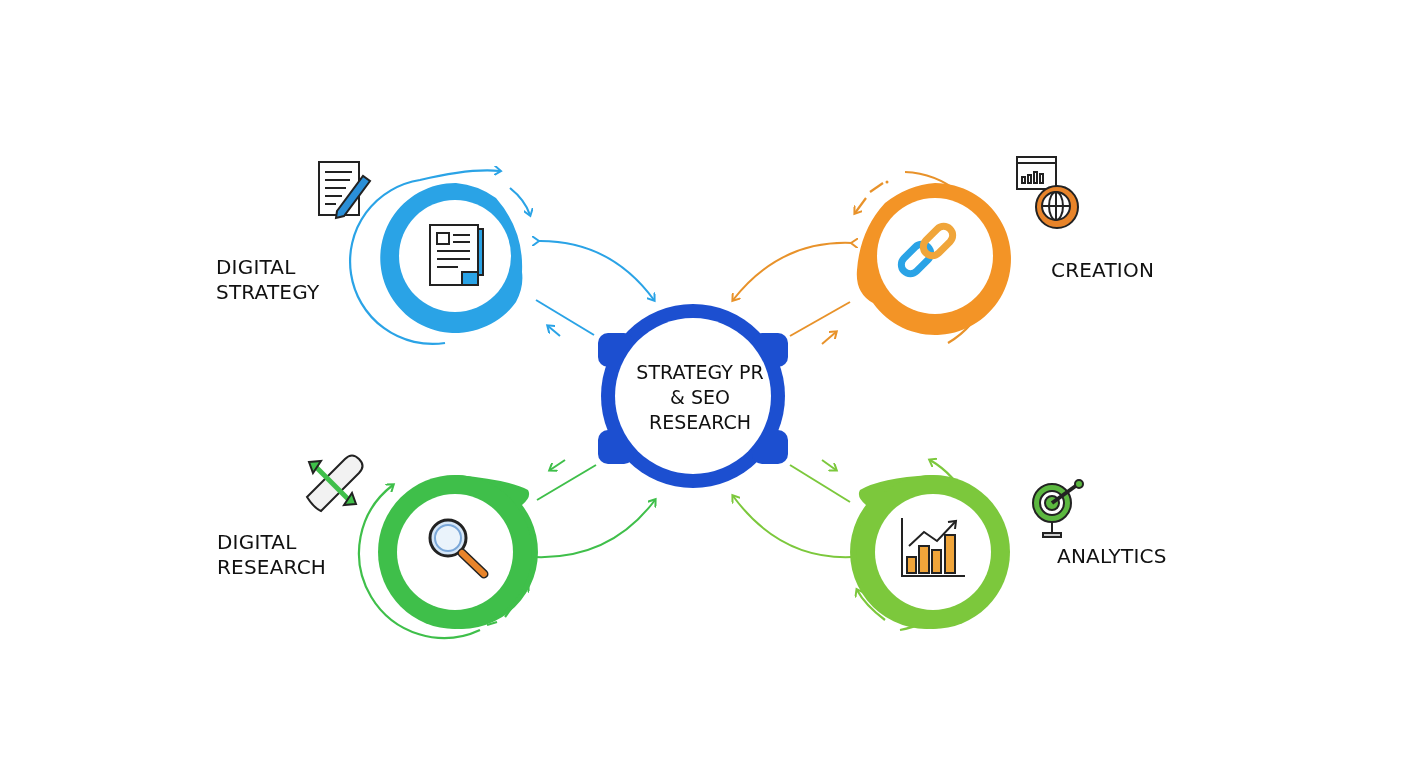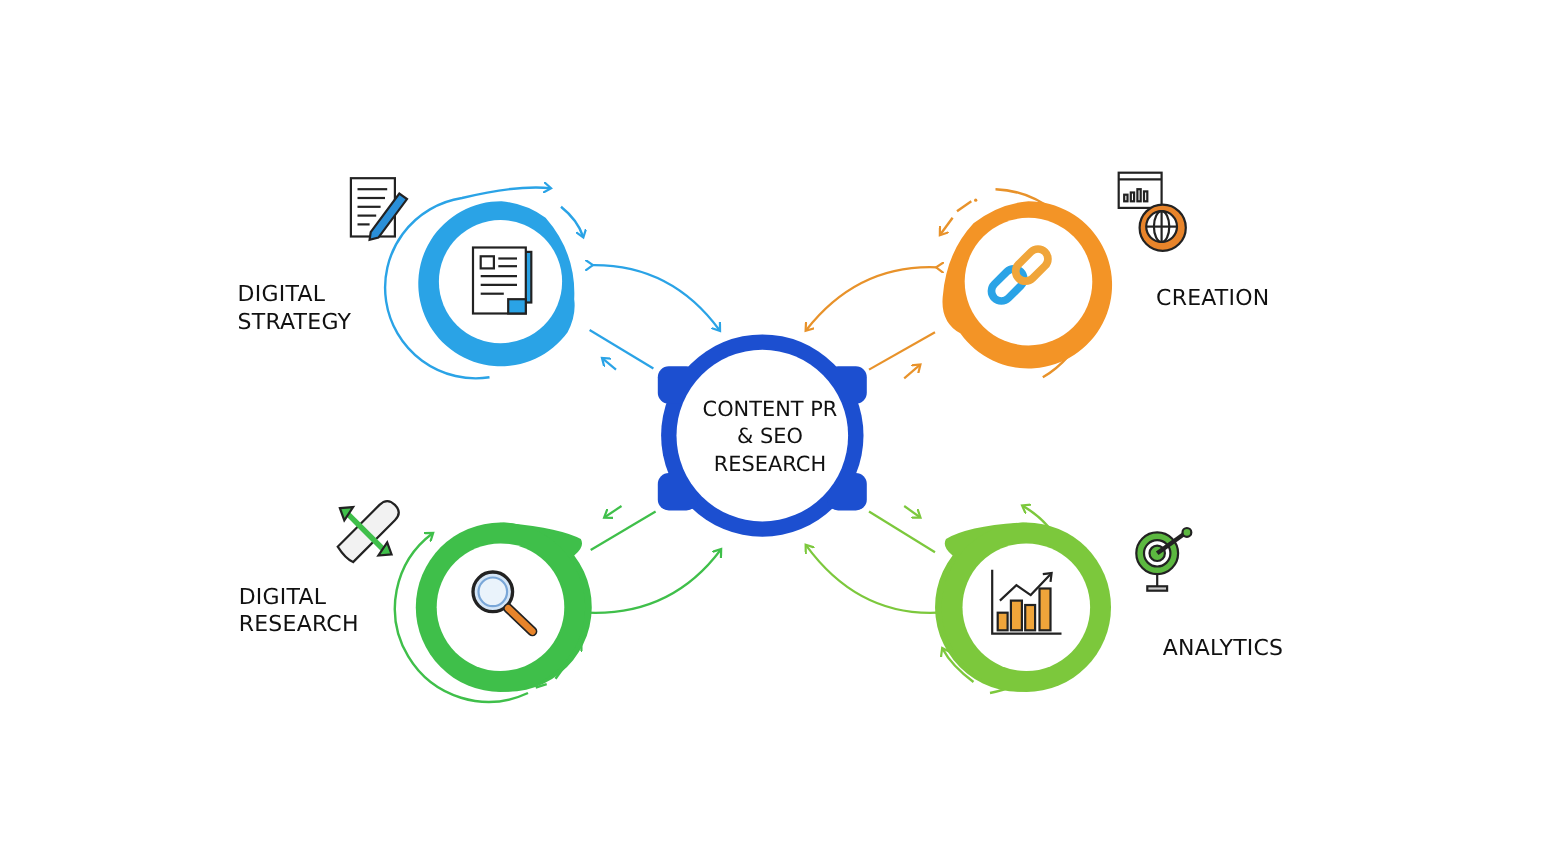--- a/index.html
+++ b/index.html
@@ -160,31 +160,31 @@
     <circle cx="1052" cy="503" r="12" fill="#fff"></circle>
     <circle cx="1052" cy="503" r="7" fill="#5cb840"></circle>
     <line x1="1052" y1="503" x2="1077" y2="485" stroke-width="4"></line>
     <circle cx="1079" cy="484" r="4" fill="#5cb840"></circle>
     <line x1="1052" y1="522" x2="1052" y2="533"></line>
     <rect x="1043" y="533" width="18" height="4" fill="#ccc"></rect>
   </g>
 </svg>
 
 <div class="center-text">
-  <div>CONTENT PR</div>
+  <div>STRATEGY PR</div>
   <div>&amp; SEO</div>
   <div>RESEARCH</div>
 </div>
 
 <div class="label" style="left:216px;top:255px;">
   <div>DIGITAL</div>
   <div>STRATEGY</div>
 </div>
 <div class="label" style="left:1051px;top:258px;">
   <div>CREATION</div>
 </div>
 <div class="label" style="left:217px;top:530px;">
   <div>DIGITAL</div>
   <div>RESEARCH</div>
 </div>
-<div class="label" style="left:1057px;top:576px;">
+<div class="label" style="left:1057px;top:544px;">
   <div>ANALYTICS</div>
 </div>
 
 </body></html>

